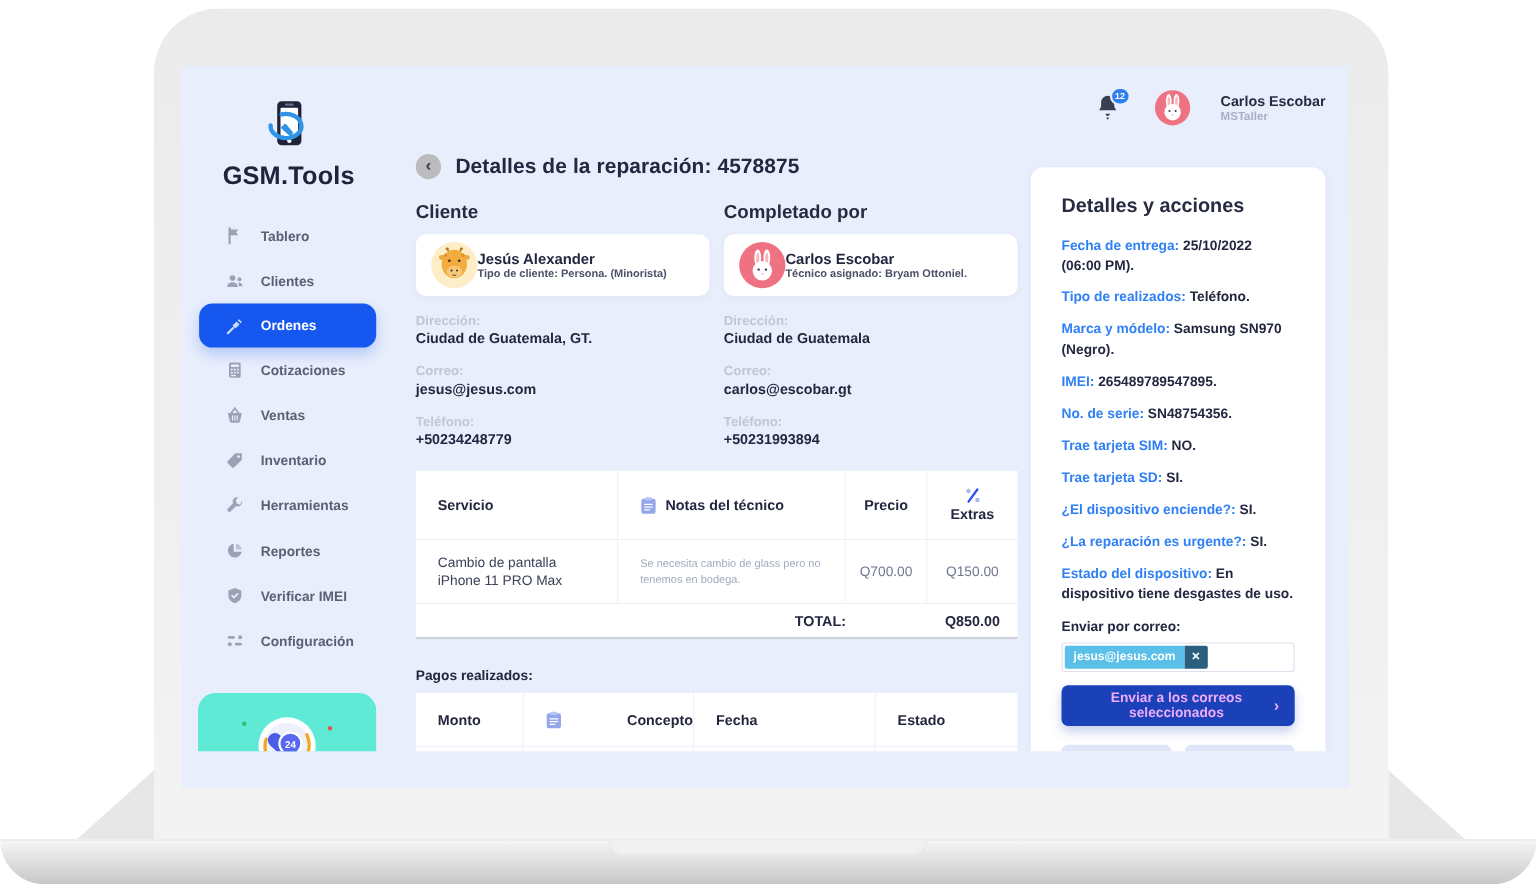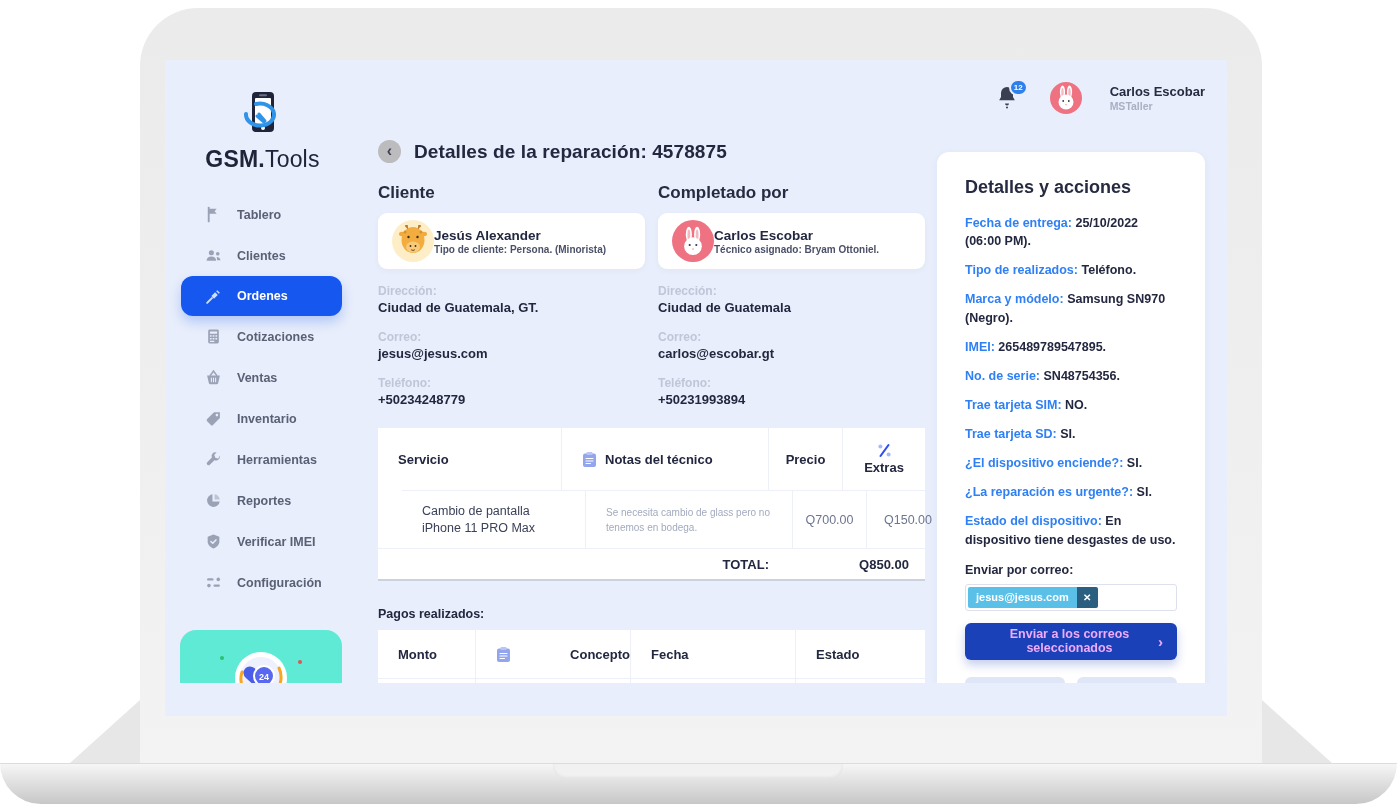--- a/index.html
+++ b/index.html
@@ -21,21 +21,21 @@
                 border-radius:0 0 13px 13px; box-shadow:inset 0 -2px 3px rgba(0,0,0,.06); }
 
   
   .screen { position:absolute; left:165px; top:60px; width:1062px; height:656px; background:#e8eefb; }
   .app { position:relative; width:1062px; height:623px; overflow:hidden; }
 
   
   .logo-wrap { position:absolute; left:0; top:30px; width:195px; text-align:center; }
   .logo-icon { display:block; margin:0 auto 4px; }
   .logo-text { font-size:23px; color:#20243a; letter-spacing:.2px; }
-  .logo-text .b { font-weight:800; } .logo-text .l { font-weight:400;text-align:center; }
+  .logo-text .b { font-weight:800; } .logo-text .l { font-weight:700;text-align:center; }
   .nav { position:absolute; left:16px; top:134px; width:161px; }
   .nav-item { position:relative; height:41px; display:flex; align-items:center; gap:15px;
               padding-left:24px; color:#5a6175; font-size:12.5px; font-weight:600; cursor:pointer; }
   .nav-item svg { flex:0 0 17px; color:#9ba2b6; }
   .nav-item.active { background:#1657f0; border-radius:12px; height:40px; color:#ffffff;
                      box-shadow:0 6px 12px rgba(22,87,240,.25); }
   .nav-item.active svg { color:#cfe0ff; }
   .support-card { position:absolute; left:15px; top:570px; width:162px; height:80px;
                   background:#5eead4; border-radius:16px; }
   .support-ill { position:absolute; left:50%; top:20px; transform:translateX(-50%); }
@@ -81,21 +81,21 @@
                border-bottom:2px solid #ccd1de; }
   .svc-head, .svc-row { display:grid; grid-template-columns:184px 207px 74px 82px; }
   .svc-head > div, .svc-row > div { border-right:1px solid #eef0f7; }
   .svc-head > div:last-child, .svc-row > div:last-child { border-right:none; }
   .svc-head { height:62px; }
   .svc-head > div { display:flex; align-items:center; font-size:13px; font-weight:700; color:#23273f; }
   .h-service { padding-left:20px; }
   .h-notes { gap:8px; padding-left:20px; }
   .h-price { justify-content:center; }
   .h-extras { flex-direction:column; justify-content:center; gap:2px; }
-  .svc-row { border-top:1px solid #eef0f7; height:58px;margin-left:24px; }
+  .svc-row { border-top:1px solid #eef0f7; height:58px; }
   .svc-row > div { display:flex; align-items:center; }
   .c-service { padding:0 14px 0 20px; font-size:12.5px; color:#3c415a; line-height:1.35; }
   .c-notes { padding:0 14px 0 20px; font-size:10px; color:#a3aabf; line-height:1.5; }
   .c-price, .c-extras { justify-content:center; font-size:12.5px; color:#6e7590; }
   .svc-total { border-top:1px solid #eef0f7; height:31px; display:grid;
                grid-template-columns:391px 74px 82px; align-items:center; }
   .t-label { text-align:right; font-size:13px; font-weight:800; color:#23273f; }
   .t-value { text-align:center; font-size:13px; font-weight:800; color:#23273f; grid-column:3; }
 
   

